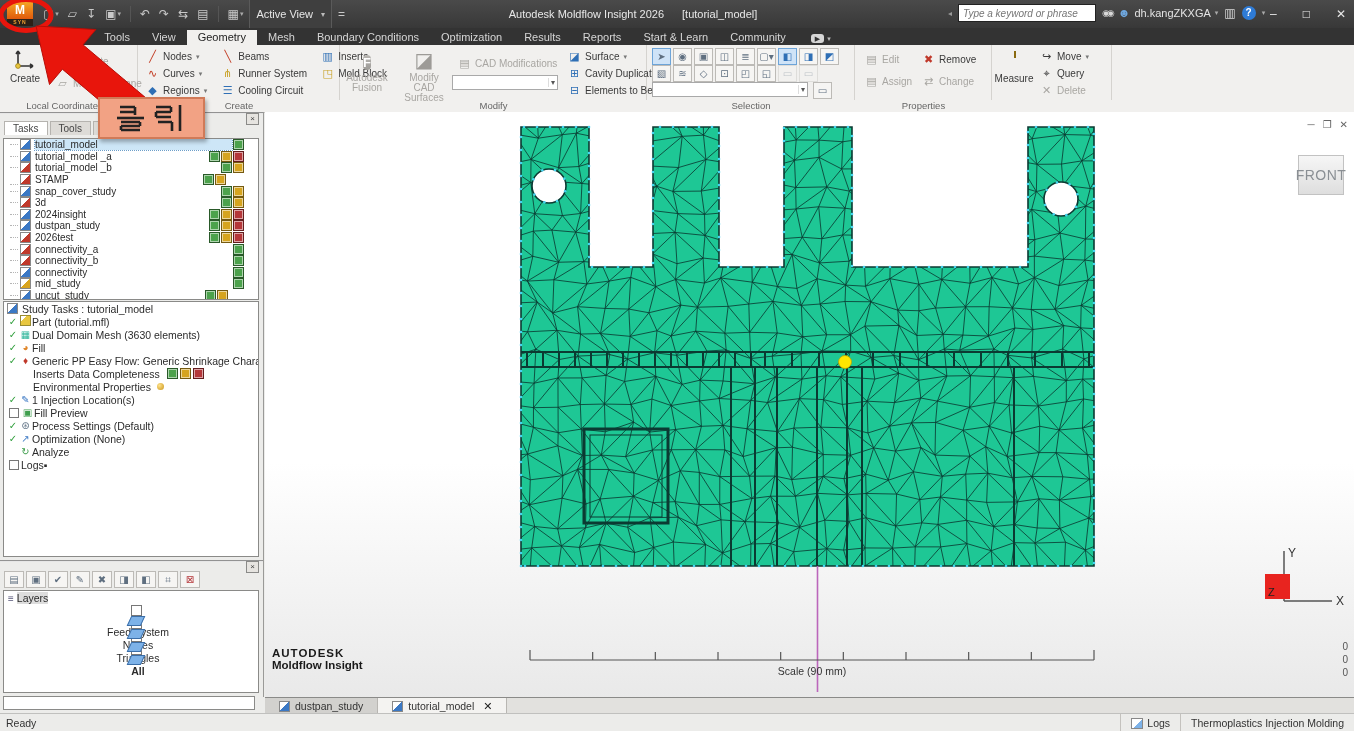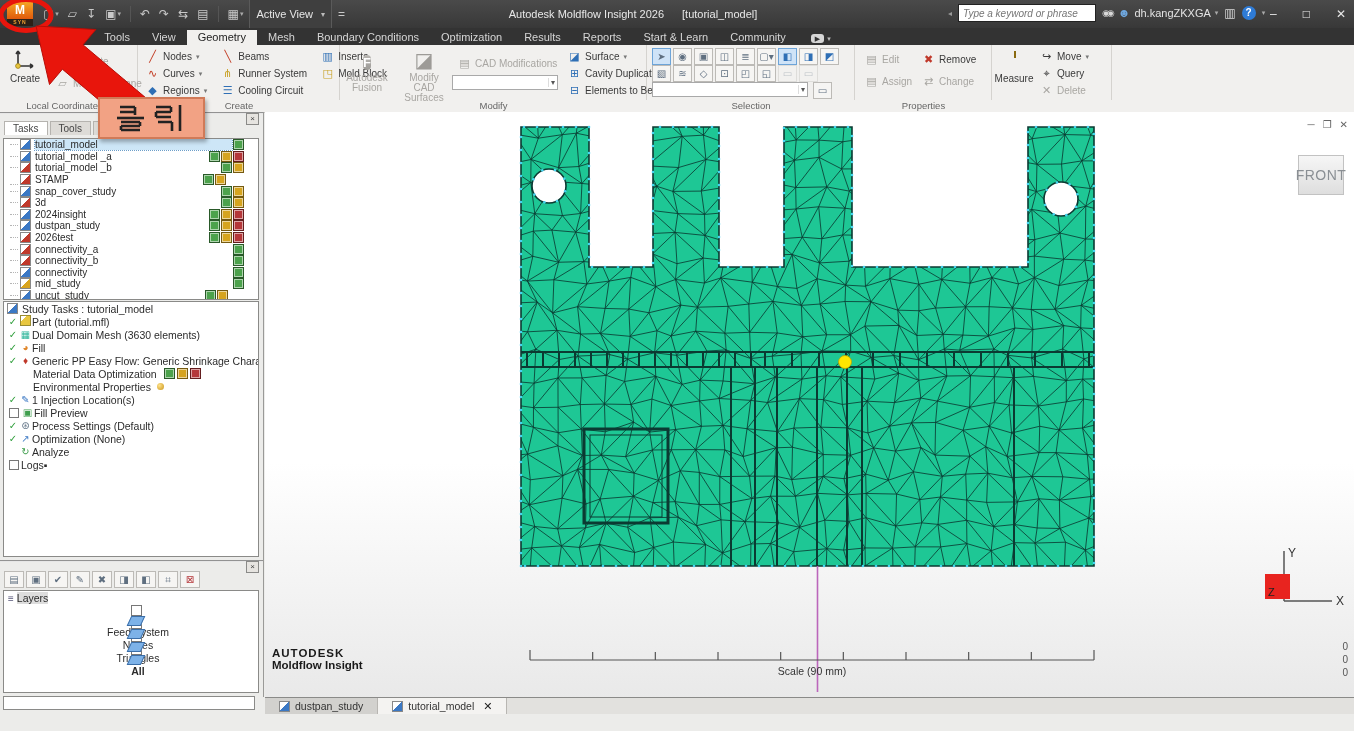--- a/index.html
+++ b/index.html
@@ -544,21 +544,21 @@
           <span>Fill</span>
         </div>
         <div class="strow">
           <span class="chk">✓</span>
           <span class="stic" style="color: rgb(192, 57, 43);">♦</span>
           <span>Generic PP Easy Flow: Generic Shrinkage Characterise</span>
         </div>
         <div class="strow">
           <span class="chk"></span>
           <span style="width: 14px;"></span>
-          <span>Material Data Optimization</span>
+          <span>Inserts Data Completeness</span>
           <span class="chips">
             <span class="badge green"></span>
             <span class="badge yellow"></span>
             <span class="badge red"></span>
           </span>
         </div>
         <div class="strow">
           <span class="chk"></span>
           <span style="width: 14px;"></span>
           <span>Environmental Properties</span>
@@ -938,20 +938,28 @@
         <span class="ic-doc"></span>
         <span>dustpan_study</span>
       </span>
       <span class="dtab active">
         <span class="ic-doc"></span>
         <span>tutorial_model</span>
         <span class="x">✕</span>
       </span>
     </div>
 
+  <div class="statusbar">
+    <span class="ready">Ready</span>
+    <span class="scell">
+      <span class="pg"></span>
+      <span>Logs</span>
+    </span>
+    <span class="scell">Thermoplastics Injection Molding</span>
+  </div>
 
   <svg class="annot" width="1354" height="731">
     <ellipse cx="26" cy="15" rx="25" ry="15.5" fill="none" stroke="#e8150c" stroke-width="5"></ellipse>
     <polygon points="36,26 95.9,29.5 83,44.8 162.3,111.8 141.7,136.2 62.4,69.2 49.5,84.5" fill="#e8150c" stroke="#b80d06" stroke-width="1"></polygon>
   </svg>
   <div class="clickbox" aria-label="클릭">
     <svg width="72" height="28" viewBox="0 0 72 28">
       <g stroke="#222" stroke-width="2.6" fill="none">
         <path d="M4 3 H19 M19 3 V11 M4 8 H19"></path>
         <path d="M1 14 H28"></path>

